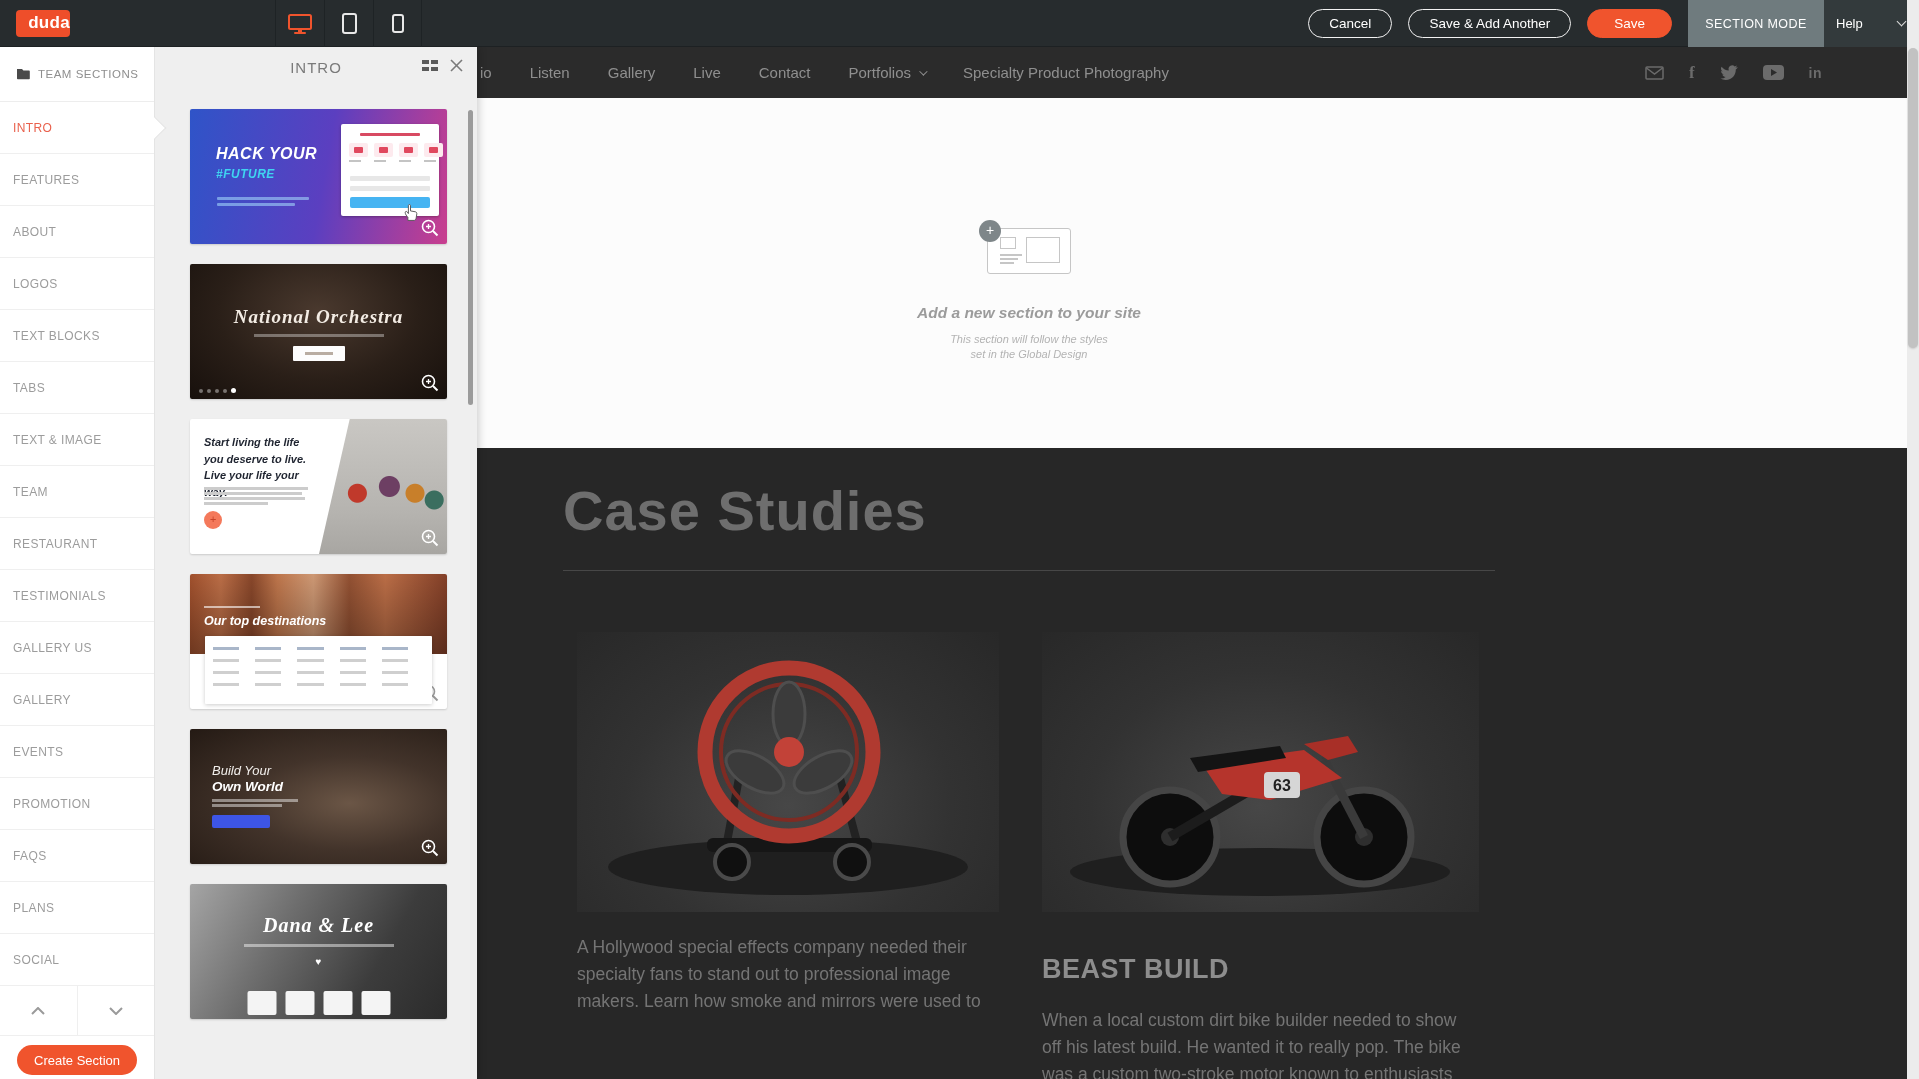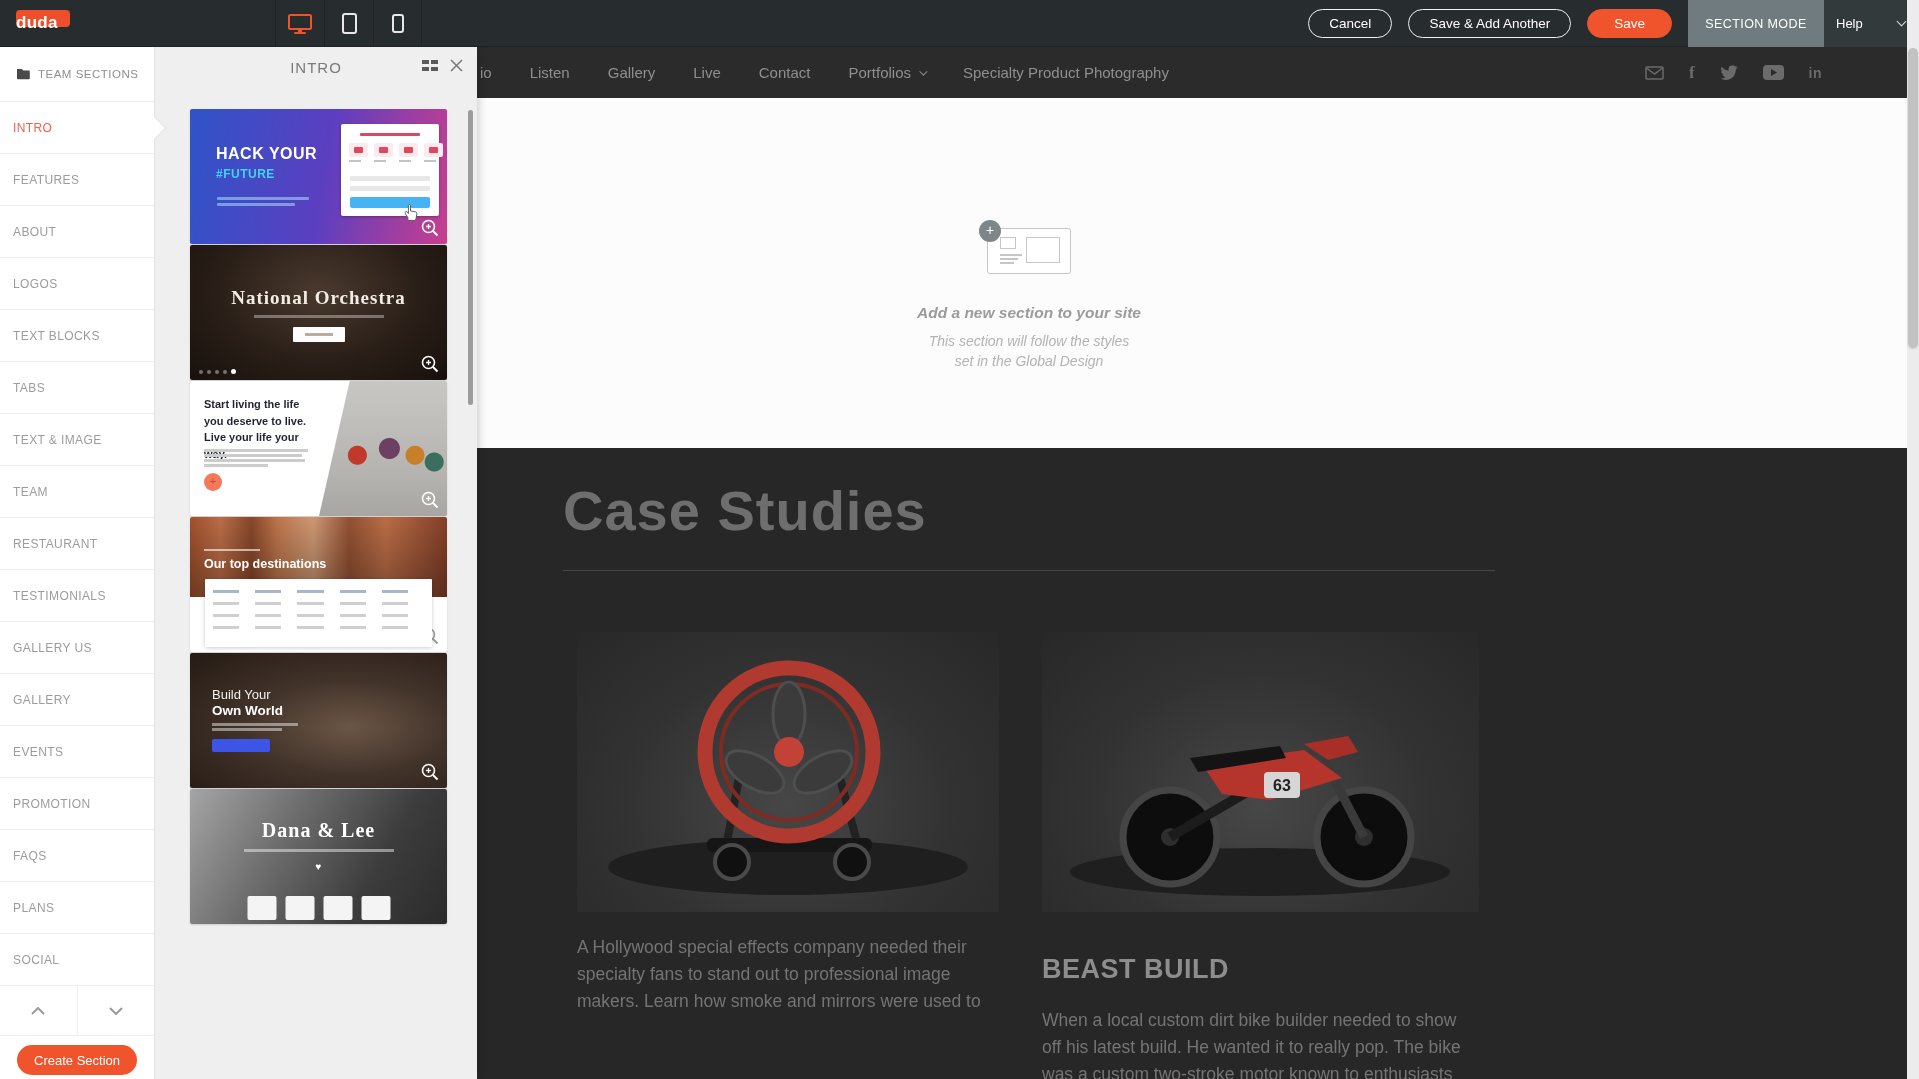--- a/index.html
+++ b/index.html
@@ -1,20 +1,20 @@
 <!DOCTYPE html>
 <html><head>
 <meta charset="utf-8">
 <style>
   * { margin:0; padding:0; box-sizing:border-box; }
   html,body { width:1919px; height:1079px; overflow:hidden; font-family:"Liberation Sans","DejaVu Sans",sans-serif; background:#e9e9e9; }
 
   
   .topbar { position:absolute; left:0; top:0; width:1919px; height:47px; background:#272c2e; z-index:100; border-bottom:1px solid #1d2123; }
-  .logo { position:absolute; left:16px; top:10px; width:54px; height:17px; background:#ee4e2a; border-radius:4px; color:#fff; font-weight:bold; font-size:17px; text-align:left; line-height:26px; letter-spacing:.3px; }
+  .logo { position:absolute; left:16px; top:10px; width:54px; height:27px; background:#ee4e2a; border-radius:4px; color:#fff; font-weight:bold; font-size:17px; text-align:right; line-height:26px; letter-spacing:.3px; }
   .devices { position:absolute; left:275px; top:0; height:47px; display:flex; }
   .dev-cell { width:49px; height:47px; display:flex; align-items:center; justify-content:center; border-left:1px solid #1e2325; }
   .dev-cell:last-child { border-right:1px solid #1e2325; }
   .tb-right { position:absolute; right:0; top:0; height:47px; display:flex; align-items:center; }
   .pill { height:29px; border-radius:15px; border:1.5px solid #f2f2f2; color:#fff; font-size:13.5px; background:transparent; padding:0 20px; display:flex; align-items:center; margin-right:16px; cursor:pointer; }
   .pill.orange { background:#f0542d; border-color:#f0542d; padding:0 26px; }
   .mode-block { width:136px; height:47px; background:#6f7b7e; color:#fff; font-size:12.5px; letter-spacing:.4px; display:flex; align-items:center; justify-content:center; }
   .help-block { width:95px; height:47px; background:#333a3c; color:#fff; font-size:13px; display:flex; align-items:center; padding:0 12px; position:relative; }
   .chev { width:7px; height:7px; border-right:1.6px solid #dcdcdc; border-bottom:1.6px solid #dcdcdc; transform:rotate(45deg); display:inline-block; }
   .help-chev { position:absolute; right:14px; top:18px; }
@@ -28,21 +28,21 @@
   .sb-arrows { height:50px; display:flex; border-bottom:1px solid #efefef; }
   .sb-arrow { flex:1; display:flex; align-items:center; justify-content:center; cursor:pointer; }
   .sb-arrow:first-child { border-right:1px solid #efefef; }
   .create-btn { margin:9px auto 0; width:120px; height:30px; background:#f0542d; border:none; border-radius:16px; color:#fff; font-size:13px; display:block; cursor:pointer; }
 
   
   .panel { position:absolute; left:155px; top:47px; width:322px; height:1032px; background:#efefef; z-index:50; box-shadow:2px 0 8px rgba(0,0,0,.18); }
   .panel-header { height:40px; position:relative; display:flex; align-items:center; justify-content:center; color:#7a7a7a; font-size:15px; letter-spacing:1px; }
   .ph-icons { position:absolute; right:14px; top:12px; display:flex; gap:11px; align-items:center; }
   .thumb-list { padding:22px 30px 0 35px; }
-  .thumb { position:relative; width:257px; height:135px; margin-bottom:1px; border-radius:2px; overflow:hidden; background:#fff; box-shadow:0 1px 2px rgba(0,0,0,.15); cursor:pointer; }
+  .thumb { position:relative; width:257px; height:135px; margin-bottom:20px; border-radius:2px; overflow:hidden; background:#fff; box-shadow:0 1px 2px rgba(0,0,0,.15); cursor:pointer;font-style:italic; }
   .mag { position:absolute; right:7px; bottom:6px; }
   .panel-scroll { position:absolute; right:4px; top:63px; width:5px; height:295px; background:#9b9b9b; border-radius:3px; }
 
   
   .t-hack { background:linear-gradient(100deg,#2f54c8 0%,#5b3fc0 52%,#c93e8e 100%); }
   .t-hack .l1 { position:absolute; left:26px; top:36px; color:#fff; font-size:16px; font-weight:bold; letter-spacing:.5px; }
   .t-hack .l2 { position:absolute; left:26px; top:58px; color:#3fd4f0; font-size:12px; font-weight:bold; letter-spacing:.5px; }
   .t-hack .tl { position:absolute; left:27px; height:2.5px; background:rgba(170,225,255,.55); border-radius:1px; }
   .signup-card { position:absolute; right:8px; top:15px; width:98px; height:92px; background:#fff; border-radius:2px; box-shadow:0 1px 3px rgba(0,0,0,.3); }
   .sc-title { position:absolute; left:19px; top:9px; width:60px; height:3px; background:#d84a62; border-radius:1px; }
@@ -117,21 +117,21 @@
   .soc.li { font-weight:bold; font-size:14px; letter-spacing:.5px; }
 
   .white-area { position:absolute; left:0; top:51px; width:1752px; height:350px; background:#fcfcfc; }
   .add-block { position:absolute; left:674px; top:130px; width:400px; text-align:center; }
   .add-icon { position:relative; width:84px; height:46px; margin:0 auto; border:1.5px solid #c6c6c6; border-radius:3px; background:#fff; }
   .add-icon .sq { position:absolute; left:12px; top:8px; width:16px; height:12px; border:1.5px solid #c6c6c6; }
   .add-icon .ln { position:absolute; left:12px; height:2px; background:#c6c6c6; }
   .add-icon .bigrect { position:absolute; right:10px; top:8px; width:34px; height:26px; border:1.5px solid #c6c6c6; }
   .add-plus { position:absolute; left:-9px; top:-9px; width:22px; height:22px; border-radius:50%; background:#7e8689; color:#fff; font-size:14px; line-height:21px; text-align:center; }
   .add-title { margin-top:30px; color:#9b9b9b; font-size:15.5px; font-weight:bold; font-style:italic; }
-  .add-sub { margin-top:10px; color:#b3b3b3; font-size:14px; font-style:italic; line-height:1.4; }
+  .add-sub { margin-top:10px; color:#b3b3b3; font-size:11px; font-style:italic; line-height:1.4; }
 
   .dark-section { position:absolute; left:0; top:401px; width:1752px; height:631px; background:#272727; }
   .cs-heading { position:absolute; left:408px; top:30px; color:#6e6e6e; font-size:56px; font-weight:bold; letter-spacing:1px; }
   .cs-rule { position:absolute; left:408px; top:122px; width:932px; height:1px; background:#474747; }
   .cards { position:absolute; left:422px; top:184px; display:flex; gap:43px; }
   .card { width:422px; }
   .card.r { width:437px; }
   .card-img { width:100%; height:280px; background:radial-gradient(ellipse at 50% 62%, #474747 0%, #323232 55%, #282828 100%); position:relative; overflow:hidden; }
   .card-title { margin-top:42px; color:#8d8d8d; font-size:27px; font-weight:bold; letter-spacing:.5px; }
   .card-text { margin-top:22px; color:#747474; font-size:17.5px; line-height:1.55; }

